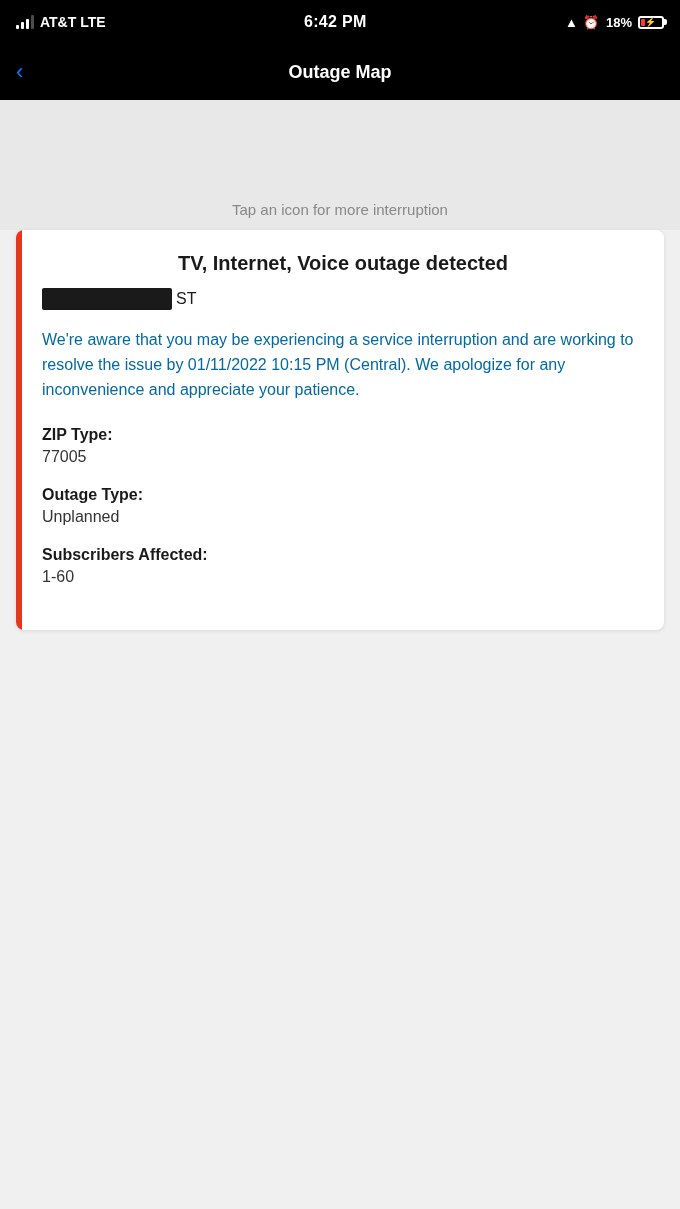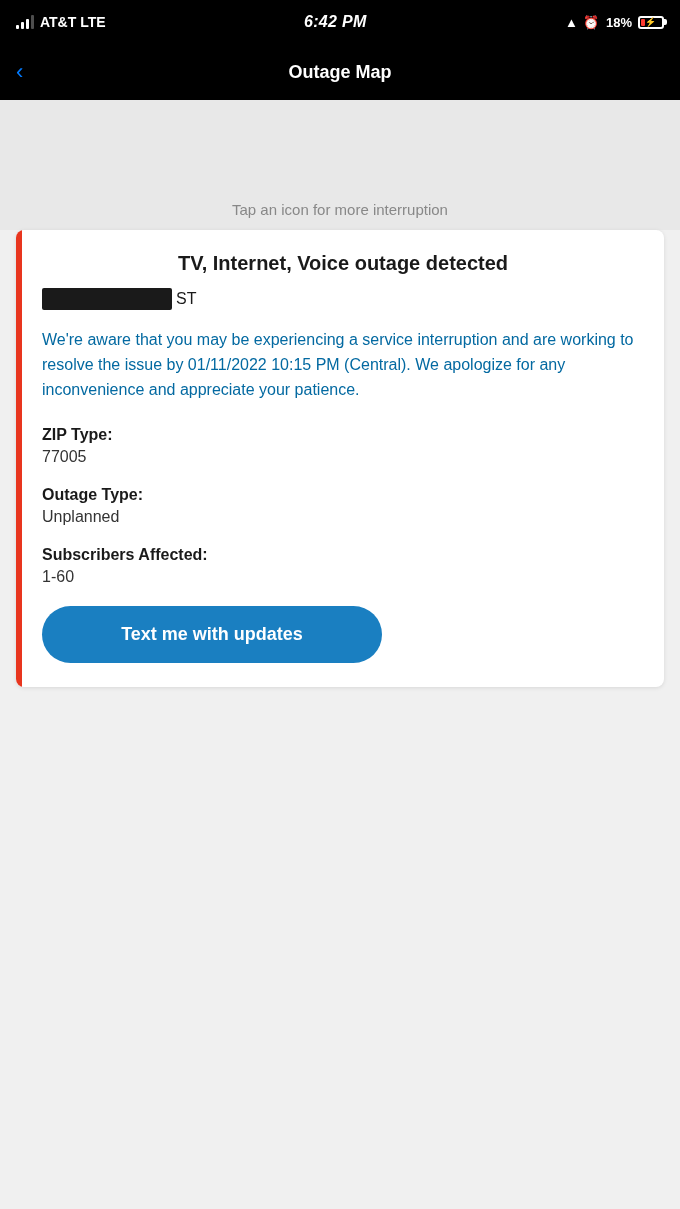--- a/index.html
+++ b/index.html
@@ -44,21 +44,20 @@
     .signal-bar {
       width: 3px;
       background: #fff;
       border-radius: 1px;
     }
 
     .status-center {
       font-size: 16px;
       font-weight: 600;
       letter-spacing: 0.3px;
-      font-style: italic;
     }
 
     .status-right {
       display: flex;
       align-items: center;
       gap: 6px;
       font-size: 13px;
       font-weight: 600;
     }
 
@@ -307,17 +306,16 @@
       <div class="info-section">
         <div class="info-label">Outage Type:</div>
         <div class="info-value">Unplanned</div>
       </div>
 
       <div class="info-section">
         <div class="info-label">Subscribers Affected:</div>
         <div class="info-value">1-60</div>
       </div>
 
-      <button class="text-updates-btn">Text me with updates</button>
 
     </div>
   </div>
 </div>
 
 </body></html>

